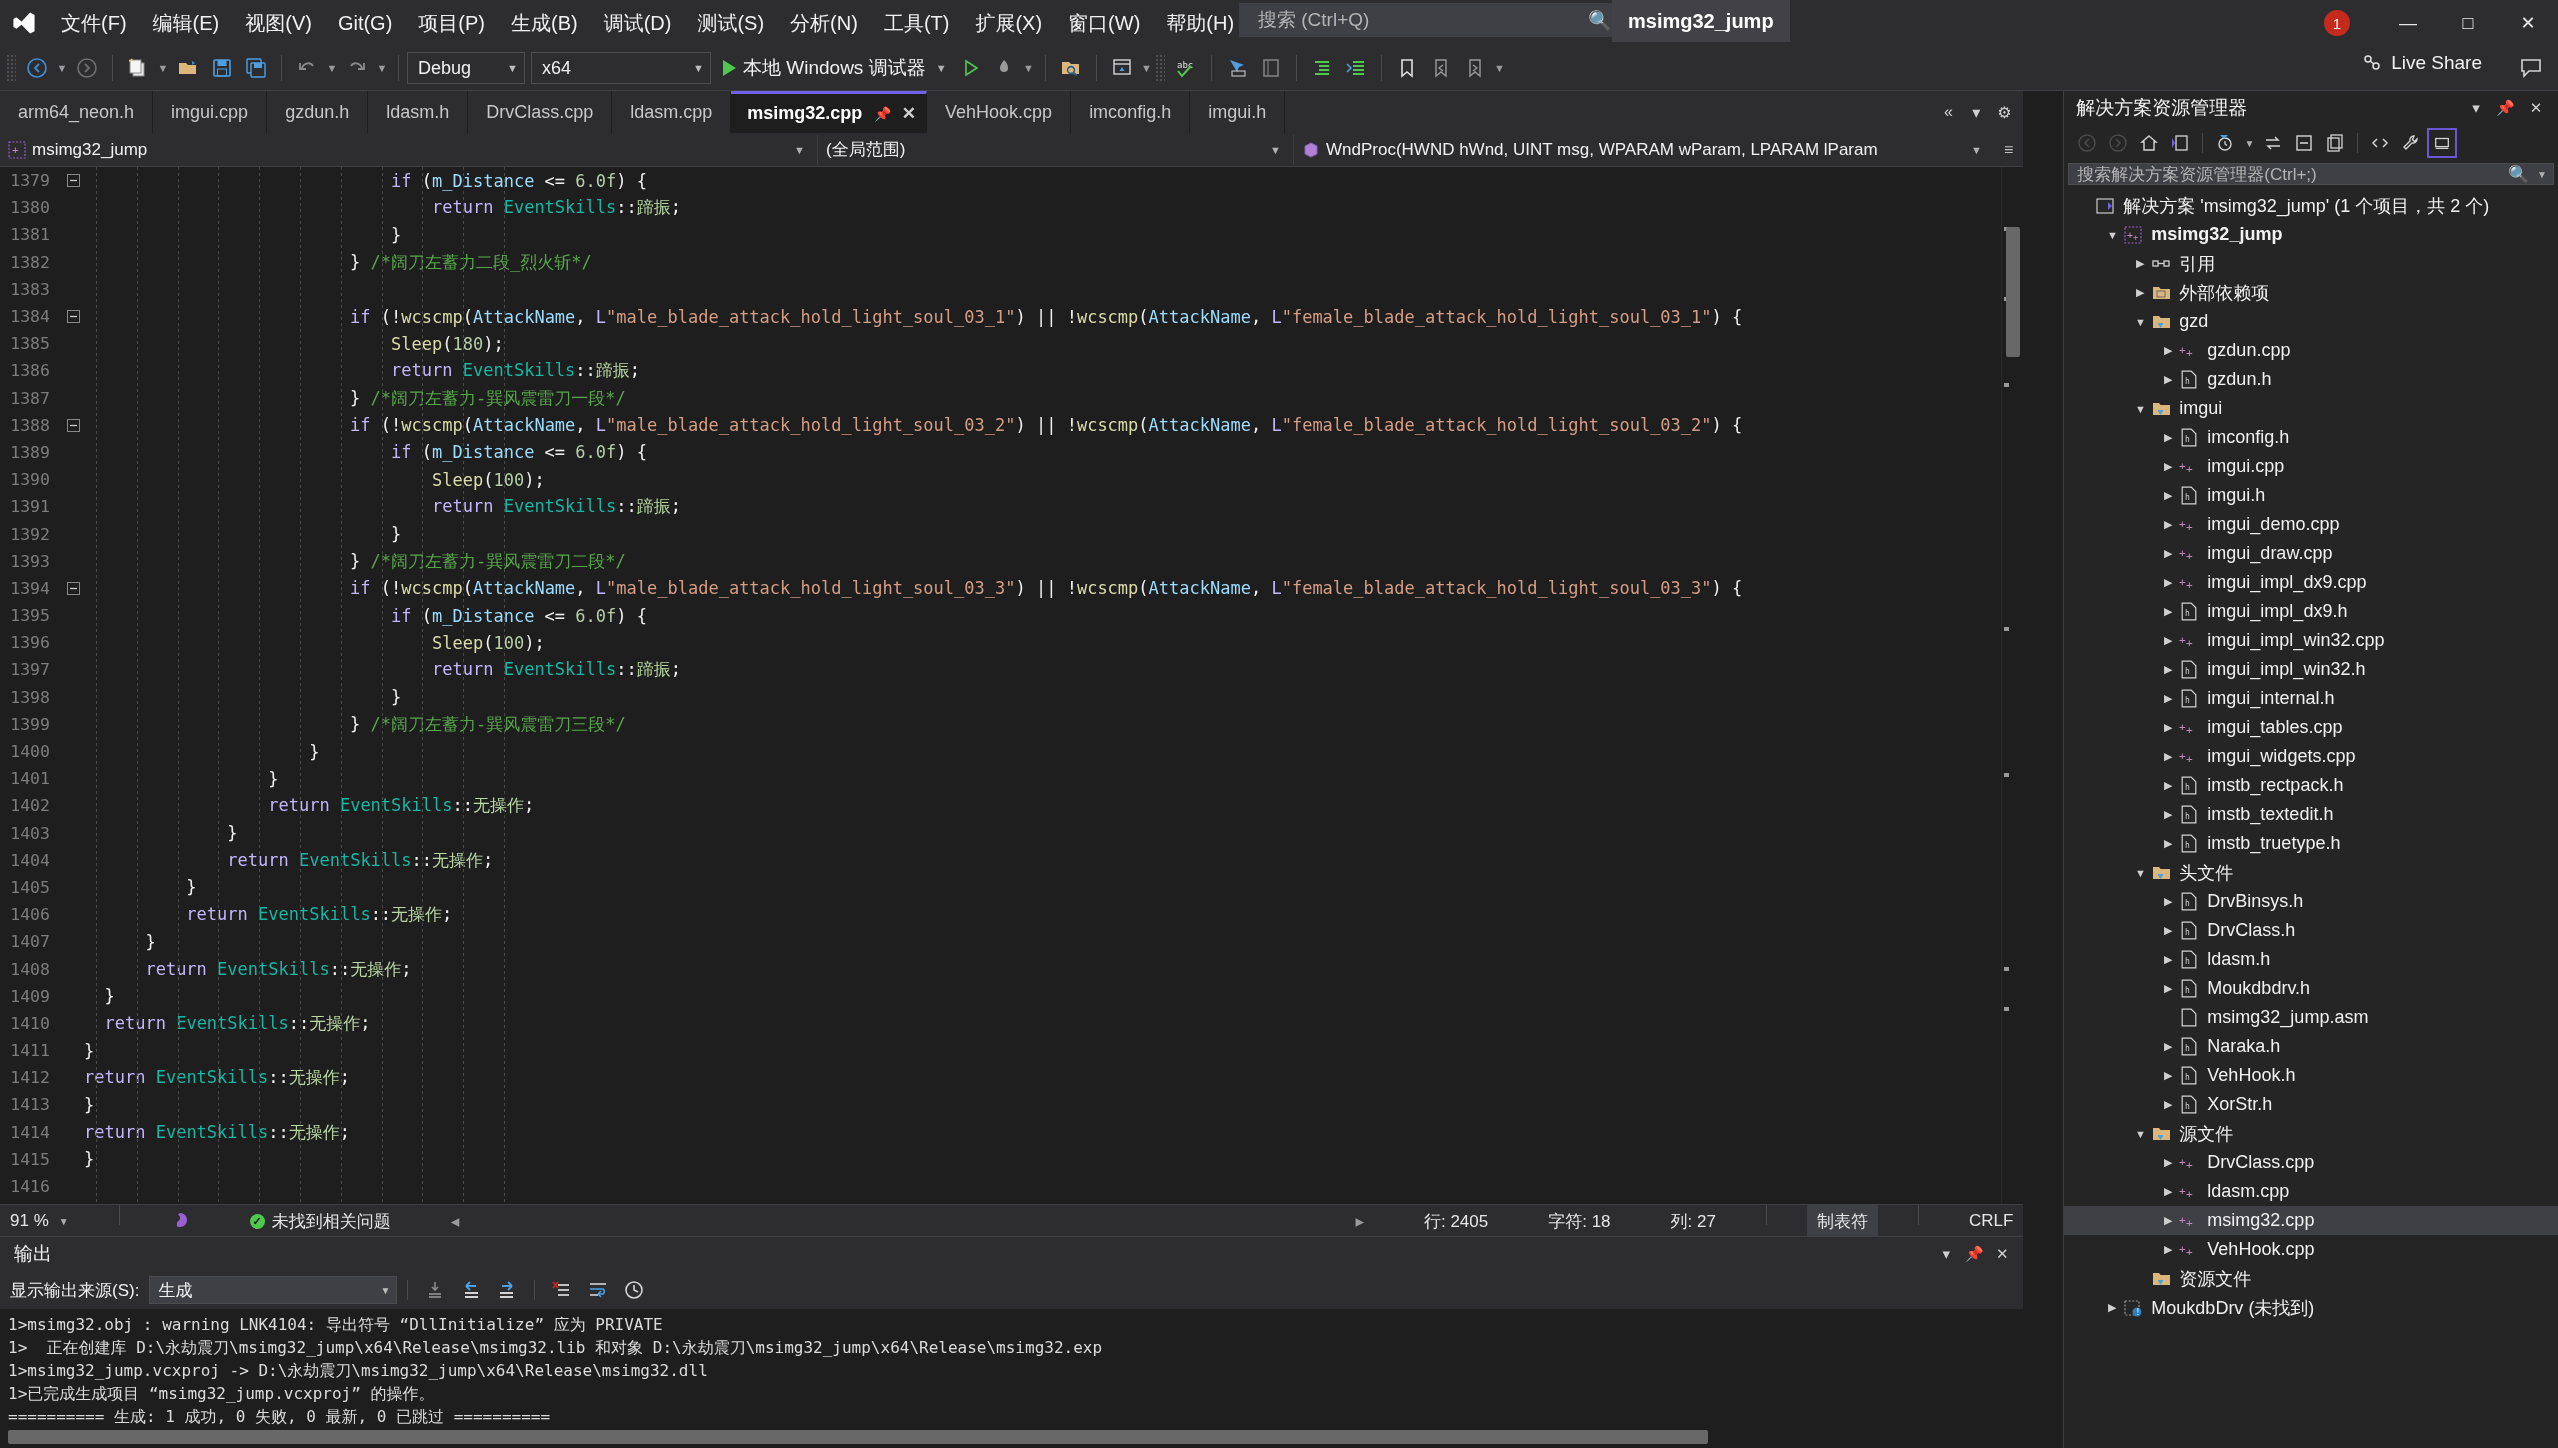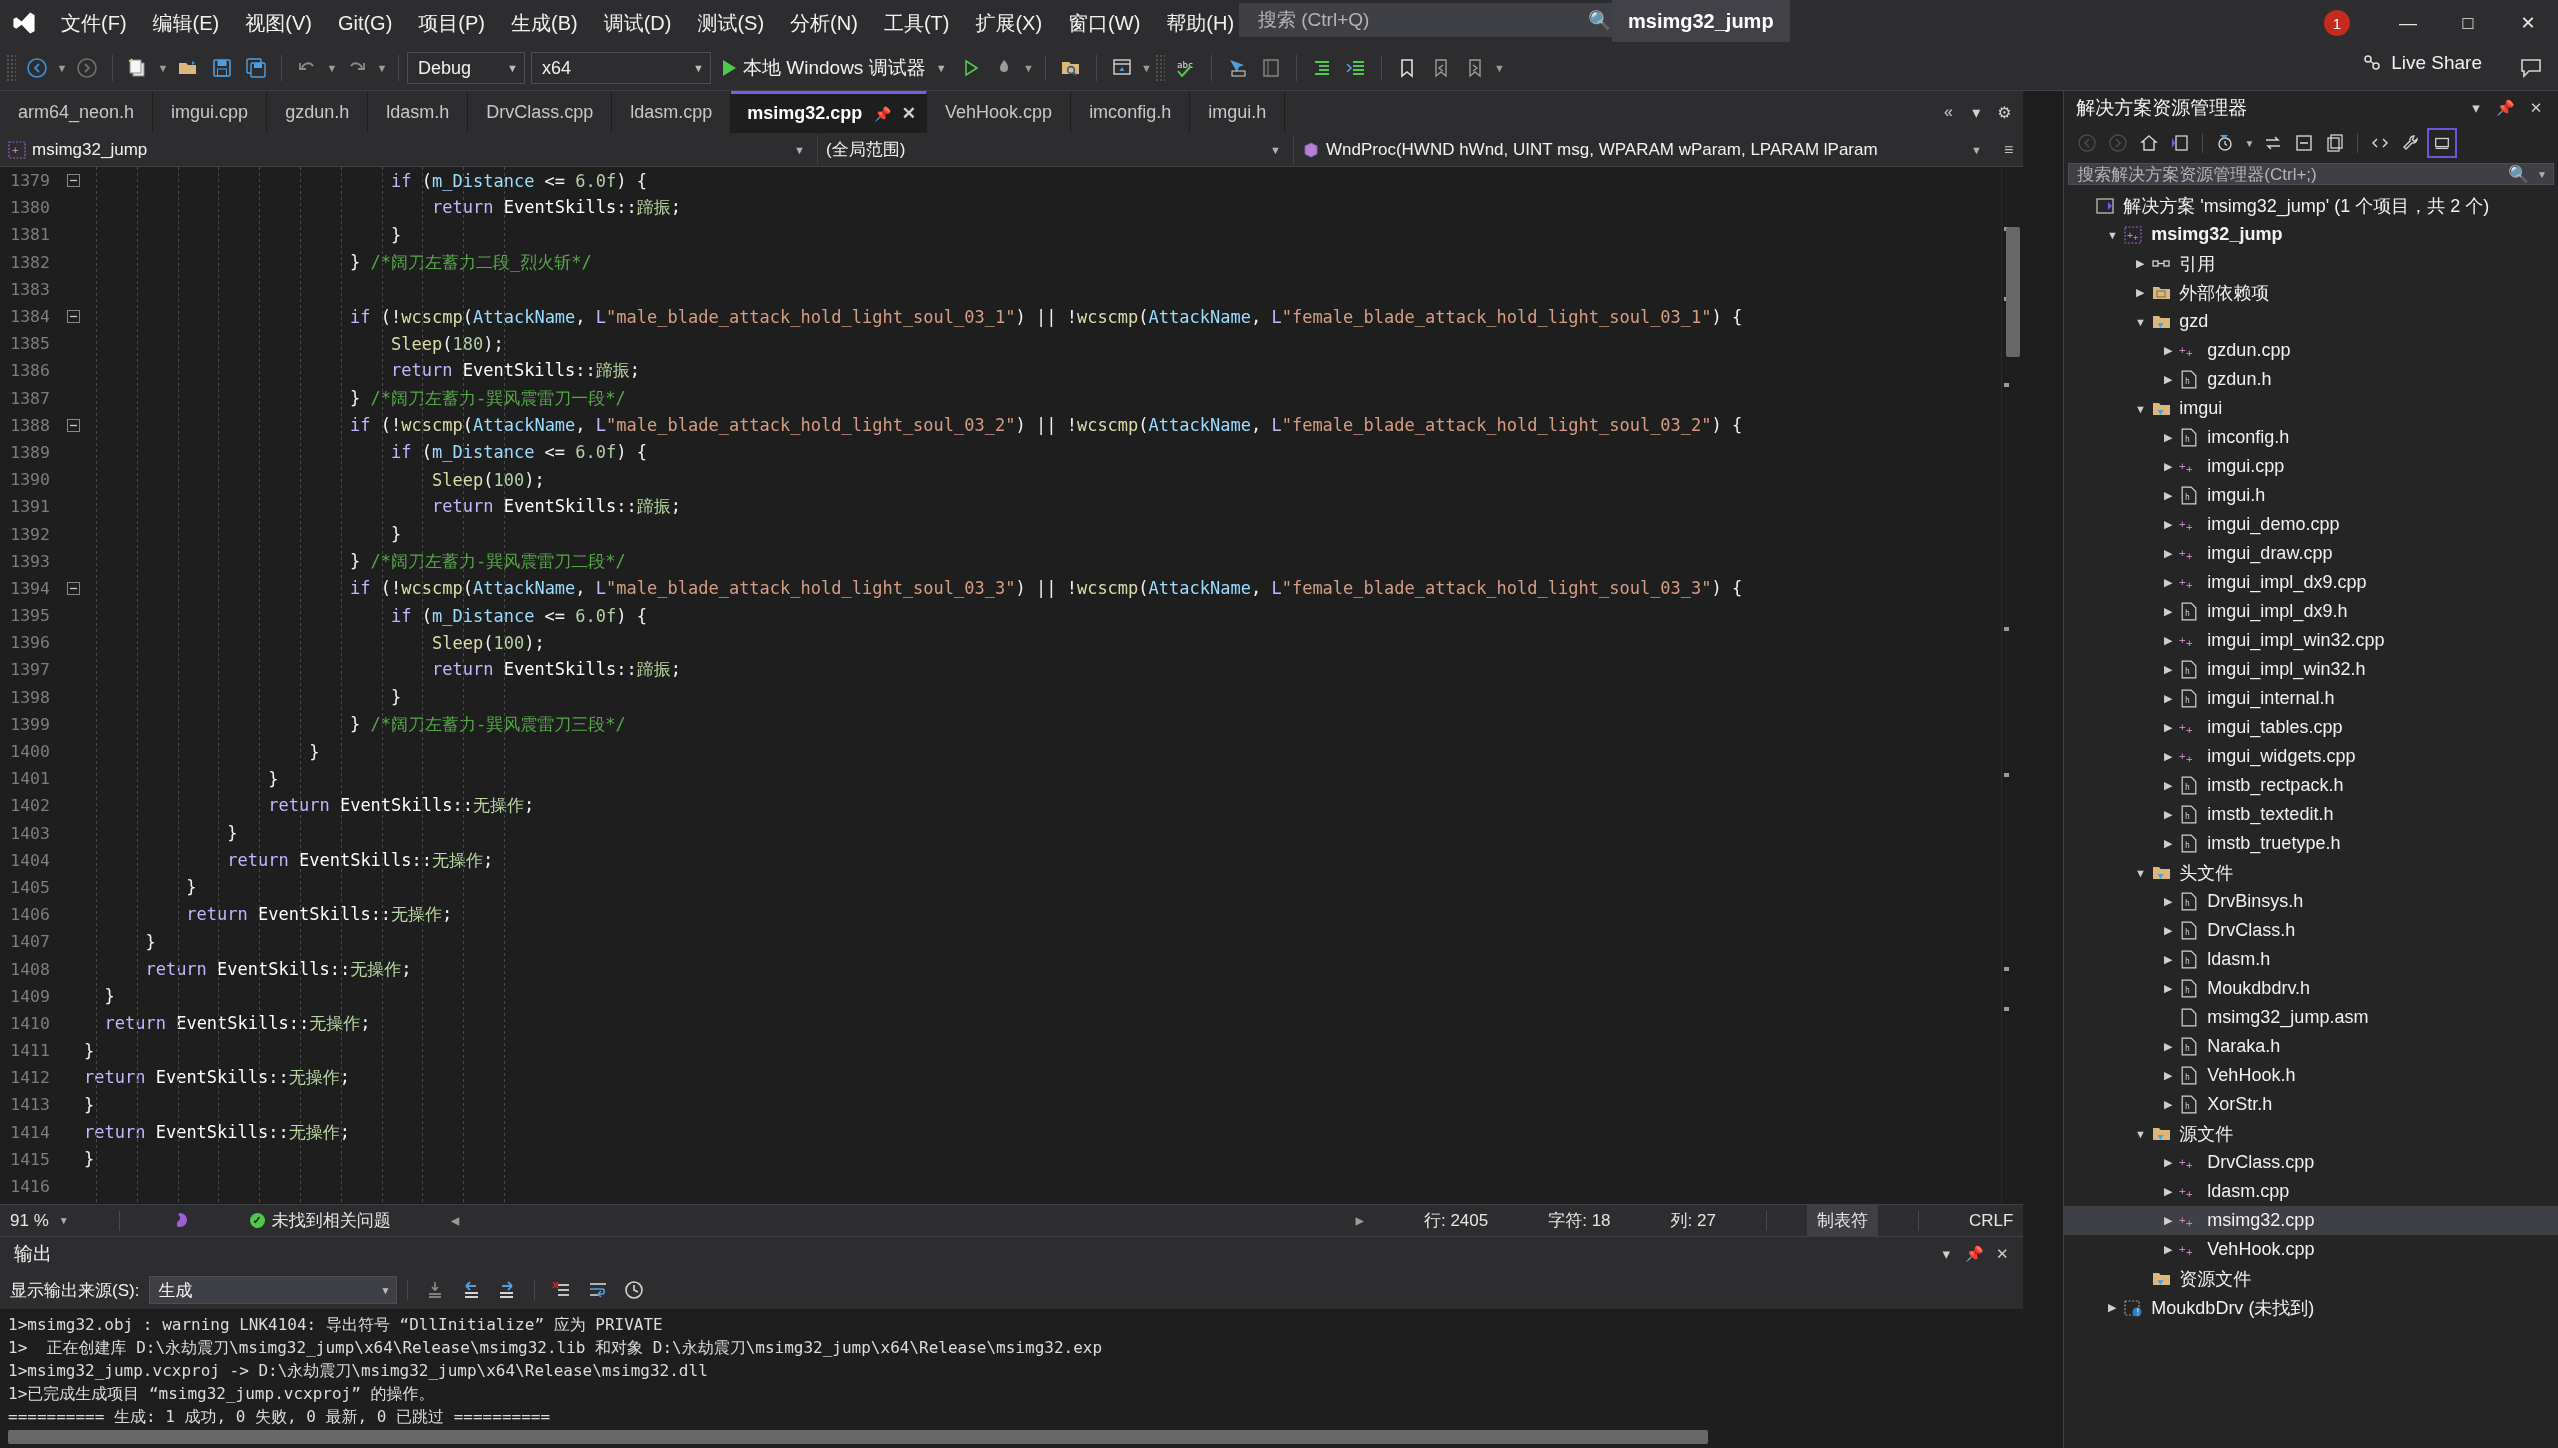--- a/index.html
+++ b/index.html
@@ -98,34 +98,34 @@
   #codewrap { flex:1; display:flex; position:relative; overflow:hidden; background:#1e1e1e;}
   #codearea { flex:1; position:relative; overflow:hidden;}
   .codeline {
     height: 27.2px; display:flex; align-items:center;
     font-family:"DejaVu Sans Mono", monospace; font-size:17px; white-space:pre;
   }
   .lnum { width: 62px; text-align:right; color:#7d7d7d; padding-right: 12px; flex:none; font-size:16.5px;}
   .gutter2 { width: 22px; flex:none; display:flex; align-items:center; justify-content:center; color:#888; font-size:14px;}
   .codetext { flex:1; position:relative; }
   .k  { color:#c4b5fd;margin-top:7px; }  
-  .kw { color:#ffffff; }  
+  .kw { color:#14b8a6; }  
   .fn { color:#dcdcaa; }  
   .id { color:#9cdcfe; }  
   .st { color:#d69d85; }  
   .num{ color:#b5cea8; }
   .cm { color:#57a64a; }
   .en { color:#b8d7a3; }
   .mac{ color:#c8c8c8; }
   #vscroll { width: 22px; background:#1e1e1e; position:relative; border-left:1px solid #2a2a2a;}
   .sbar { position:absolute; left:4px; width:14px; background:#686868; border-radius:2px;}
   .smark { position:absolute; left:2px; width:5px; height:4px; background:#9a9a9a;}
 
   
-  #editstatus { height:32px; background:#2d2d30; display:flex; align-items:center; font-size:17px; color:#e6e6e6;
+  #editstatus { height:32px; background:#2d2d30; display:flex; align-items:flex-start; font-size:17px; color:#e6e6e6;
                 border-top:1px solid #3f3f46;gap:40px; }
   #editstatus .seg { padding: 0 10px; display:flex; align-items:center; height:32px;}
   .vsep { width:1px; height:20px; background:#4a4a4d;}
   .okdot { width:15px;height:15px;border-radius:50%;background:#4ec94e;display:flex;align-items:center;
            justify-content:center;color:#1e1e1e;font-size:11px;font-weight:bold;margin-right:7px;}
 
   
   #outpanel { height: 212px; background:#1e1e1e; display:flex; flex-direction:column; border-top:1px solid #3f3f46;}
   #outhead { height: 34px; background:#2d2d30; display:flex; align-items:center; position:relative;}
   #outhead .title { font-size:19px; color:#f1f1f1; padding-left:14px;}

